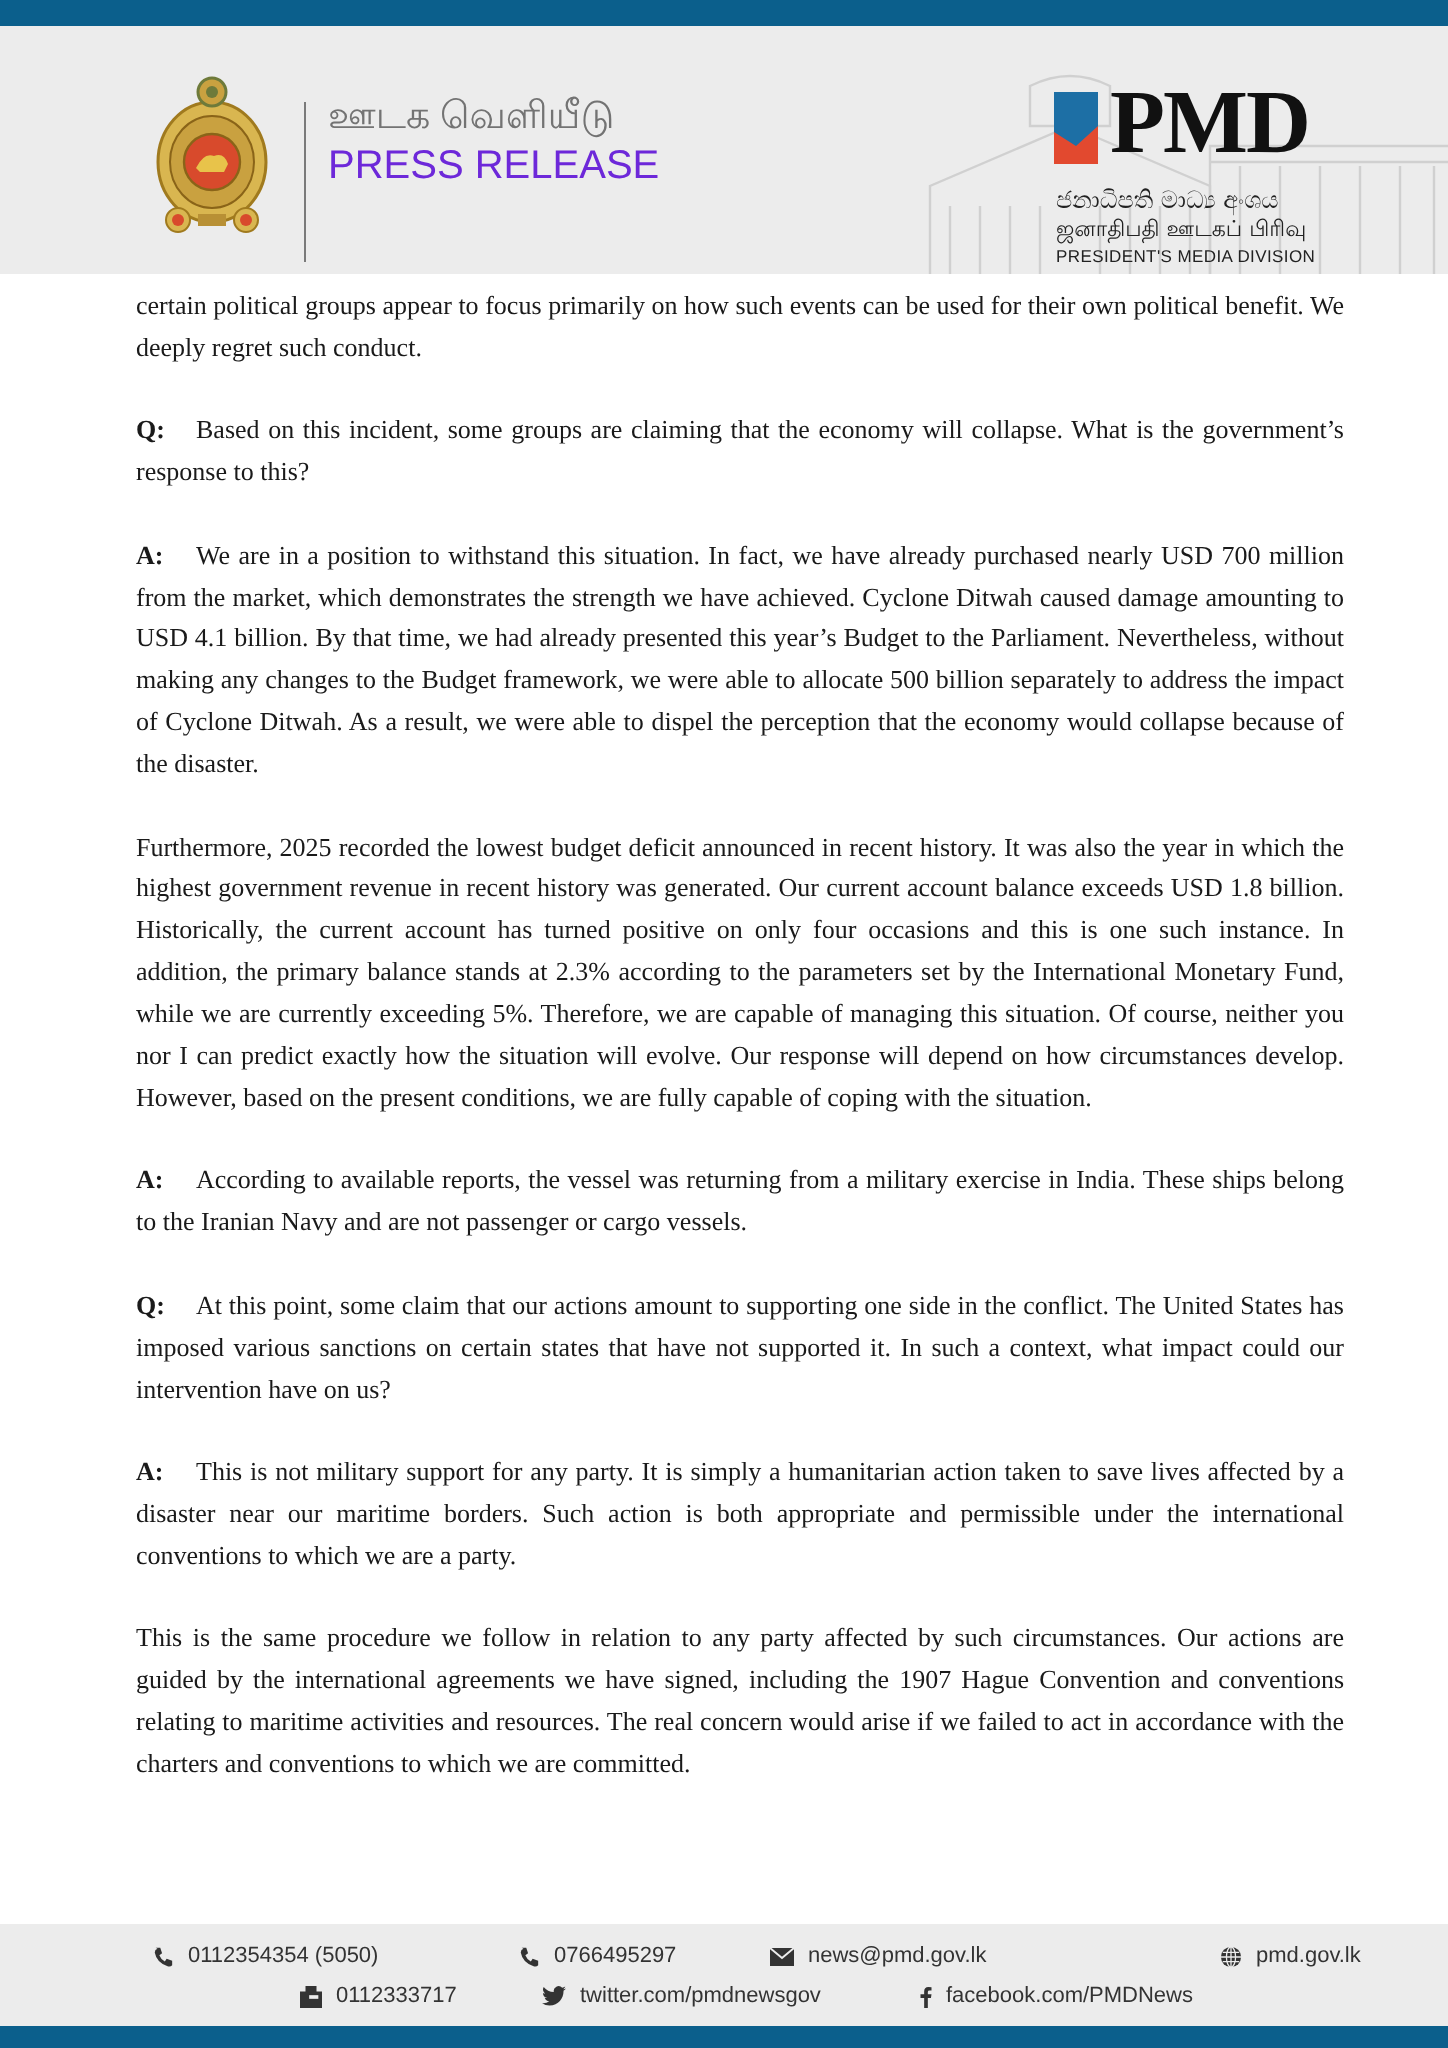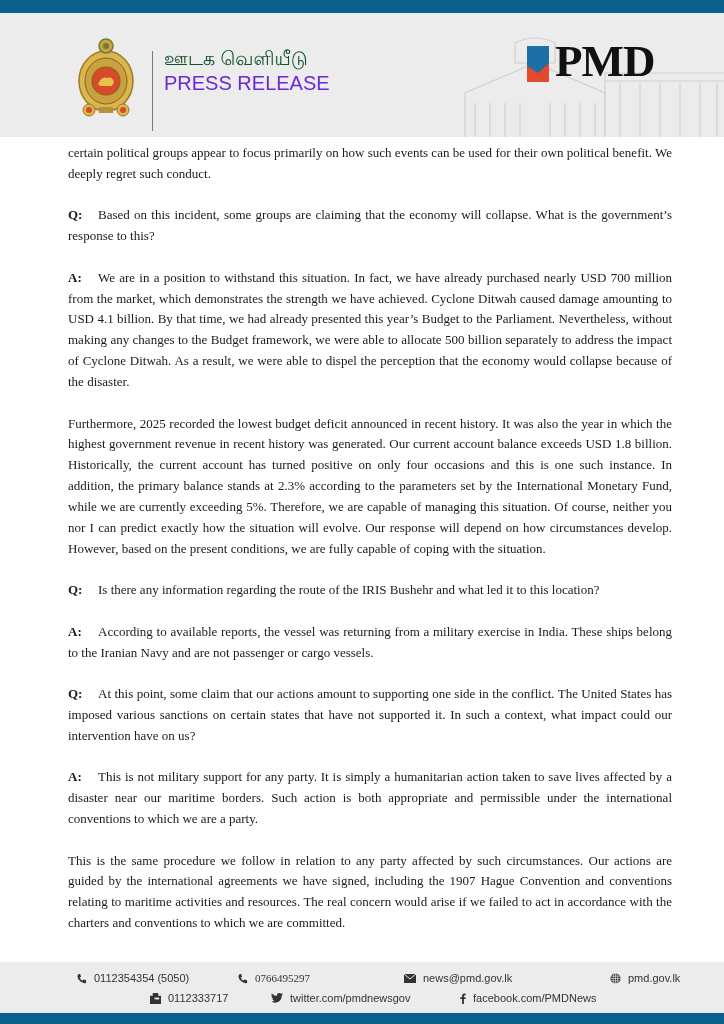--- a/index.html
+++ b/index.html
@@ -8,21 +8,21 @@
     background: #ffffff;
     font-family: "Liberation Serif", "DejaVu Serif", serif;
     color: #1a1a1a;
   }
   .top-bar { position: absolute; left: 0; top: 0; width: 724px; height: 13px; background: #0b5f8c; }
   .header { position: absolute; left: 0; top: 13px; width: 724px; height: 124px; background: #ececec; overflow: hidden; }
   .emblem { position: absolute; left: 77px; top: 24px; width: 58px; height: 84px; }
   .divider-v { position: absolute; left: 152px; top: 38px; width: 1px; height: 80px; background: #7a7a7a; }
   .title-block { position: absolute; left: 164px; top: 34px; }
   .title-si { font-family: "DejaVu Sans", sans-serif; font-size: 24px; line-height: 30px; color: #222; letter-spacing: 0.5px; }
-  .title-ta { font-family: Liberation Sans, sans-serif; font-size: 19px; line-height: 24px; color: #14532d; }
+  .title-ta { font-family: Liberation Serif, serif; font-size: 19px; line-height: 24px; color: #737373; }
   .title-en { font-family: Liberation Sans, sans-serif; font-size: 20px; line-height: 24px; color: #6d28d9; }
   .building { position: absolute; left: 455px; top: 20px; width: 269px; height: 110px; opacity: 0.18; }
   .pmd-logo { position: absolute; left: 527px; top: 27px; height: 44px; }
   .pmd-square { position: absolute; left: 0; top: 6px; width: 22px; height: 36px; }
   .pmd-text { position: absolute; left: 28px; top: -4px; font-family: "Liberation Serif", serif; font-weight: bold; font-size: 45px; line-height: 50px; color: #111; letter-spacing: -1px; }
   .pmd-sub { position: absolute; left: 528px; top: 80px; width: 170px; }
   .pmd-si { font-family: "DejaVu Sans", sans-serif; font-size: 12px; line-height: 15px; color: #222; }
   .pmd-ta { font-family: "DejaVu Sans", sans-serif; font-size: 11px; line-height: 14px; color: #222; }
   .pmd-en { font-family: "Liberation Sans", sans-serif; font-size: 8.5px; line-height: 12px; color: #222; letter-spacing: 0.2px; }
 
@@ -71,48 +71,52 @@
     </g>
   </svg>
 
   <div class="pmd-logo">
     <svg class="pmd-square" viewBox="0 0 22 36">
       <rect x="0" y="0" width="22" height="36" fill="#1d6fa5"></rect>
       <polygon points="0,20 11,27 22,17 22,36 0,36" fill="#e2492f"></polygon>
     </svg>
     <div class="pmd-text">PMD</div>
   </div>
+  <div class="pmd-sub">
+    <div class="pmd-si">ජනාධිපති මාධ්‍ය අංශය</div>
+    <div class="pmd-ta">ஜனாதிபதி ஊடகப் பிரிவு</div>
+    <div class="pmd-en">PRESIDENT'S MEDIA DIVISION</div>
+  </div>
 </div>
 
 <div class="content">
   <p><span>certain political groups appear to focus primarily on how such events can be used for their own political benefit. We deeply regret such conduct.</span></p>
   <p><span class="qa-label">Q:</span><span>Based on this incident, some groups are claiming that the economy will collapse. What is the government’s response to this?</span></p>
   <p><span class="qa-label">A:</span><span>We are in a position to withstand this situation. In fact, we have already purchased nearly USD 700 million from the market, which demonstrates the strength we have achieved. Cyclone Ditwah caused damage amounting to USD 4.1 billion. By that time, we had already presented this year’s Budget to the Parliament. Nevertheless, without making any changes to the Budget framework, we were able to allocate 500 billion separately to address the impact of Cyclone Ditwah. As a result, we were able to dispel the perception that the economy would collapse because of the disaster.</span></p>
   <p><span>Furthermore, 2025 recorded the lowest budget deficit announced in recent history. It was also the year in which the highest government revenue in recent history was generated. Our current account balance exceeds USD 1.8 billion. Historically, the current account has turned positive on only four occasions and this is one such instance. In addition, the primary balance stands at 2.3% according to the parameters set by the International Monetary Fund, while we are currently exceeding 5%. Therefore, we are capable of managing this situation. Of course, neither you nor I can predict exactly how the situation will evolve. Our response will depend on how circumstances develop. However, based on the present conditions, we are fully capable of coping with the situation.</span></p>
-  <p><span class="qa-label">Q:</span><span>Is there any information regarding the route of the IRIS Bushehr and what led it to this location?</span></p>
   <p><span class="qa-label">A:</span><span>According to available reports, the vessel was returning from a military exercise in India. These ships belong to the Iranian Navy and are not passenger or cargo vessels.</span></p>
   <p><span class="qa-label">Q:</span><span>At this point, some claim that our actions amount to supporting one side in the conflict. The United States has imposed various sanctions on certain states that have not supported it. In such a context, what impact could our intervention have on us?</span></p>
   <p><span class="qa-label">A:</span><span>This is not military support for any party. It is simply a humanitarian action taken to save lives affected by a disaster near our maritime borders. Such action is both appropriate and permissible under the international conventions to which we are a party.</span></p>
   <p><span>This is the same procedure we follow in relation to any party affected by such circumstances. Our actions are guided by the international agreements we have signed, including the 1907 Hague Convention and conventions relating to maritime activities and resources. The real concern would arise if we failed to act in accordance with the charters and conventions to which we are committed.</span></p>
 </div>
 
 <div class="footer">
   <div class="fitem" style="left:76px; top:10px;">
     <svg width="11" height="11" viewBox="0 0 12 12">
         <path d="M2 1 l2.5 0 l1 3 l-1.5 1 q1 2.5 3 3.5 l1 -1.5 l3 1 l0 2.5 q-1 1 -2.5 0.5 q-6 -2 -7 -7.5 q0 -1.5 1.5 -2 z" fill="#333"></path>
       </svg>
     <span>0112354354 (5050)</span>
   </div>
-  <div class="fitem" style="left:237px; top:10px;font-family:Liberation Serif, serif;">
+  <div class="fitem" style="left:259px; top:10px;">
     <svg width="11" height="11" viewBox="0 0 12 12">
         <path d="M2 1 l2.5 0 l1 3 l-1.5 1 q1 2.5 3 3.5 l1 -1.5 l3 1 l0 2.5 q-1 1 -2.5 0.5 q-6 -2 -7 -7.5 q0 -1.5 1.5 -2 z" fill="#333"></path>
       </svg>
     <span>0766495297</span>
   </div>
-  <div class="fitem" style="left:404px; top:10px;">
+  <div class="fitem" style="left:385px; top:10px;">
     <svg width="12" height="9" viewBox="0 0 12 9">
         <rect x="0" y="0" width="12" height="9" fill="#333"></rect>
         <path d="M0 0 L6 5 L12 0" fill="none" stroke="#ececec" stroke-width="1"></path>
       </svg>
     <span>news@pmd.gov.lk</span>
   </div>
   <div class="fitem" style="left:577px; top:10px;padding-left:33px;">
     <svg width="11" height="11" viewBox="0 0 12 12">
         <circle cx="6" cy="6" r="5.5" fill="#333"></circle>
         <path d="M0.5 6 H11.5 M6 0.5 V11.5 M1.5 3.5 H10.5 M1.5 8.5 H10.5" stroke="#ececec" stroke-width="0.7"></path>

